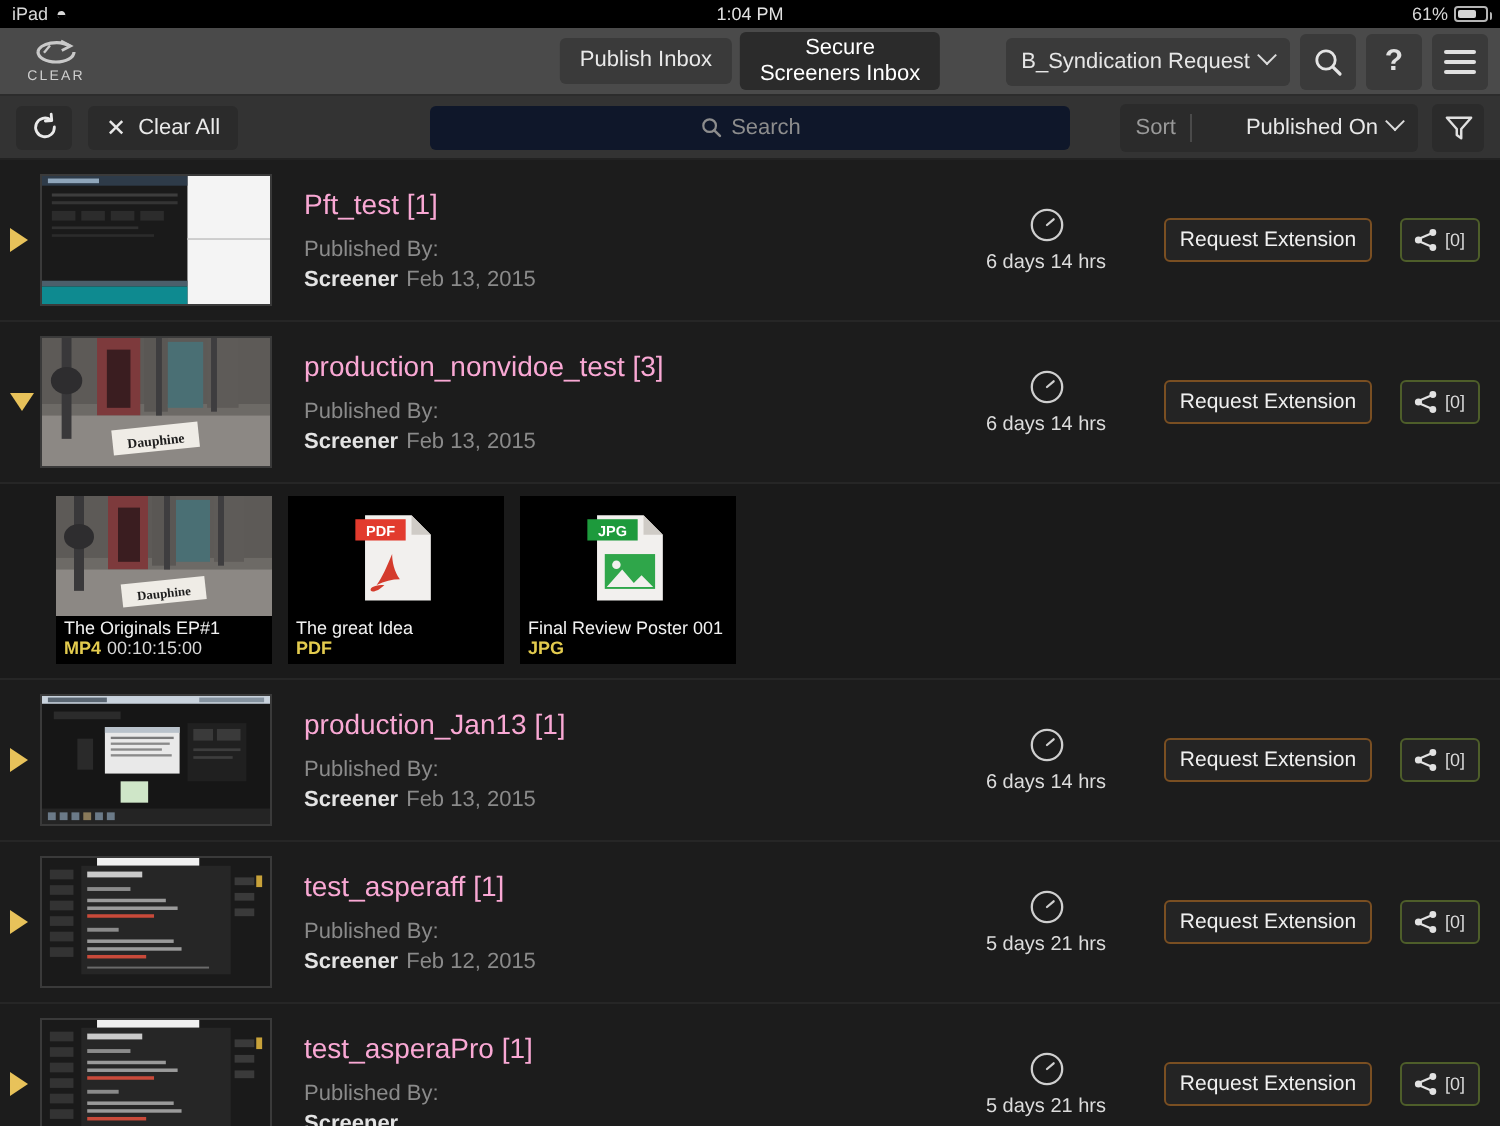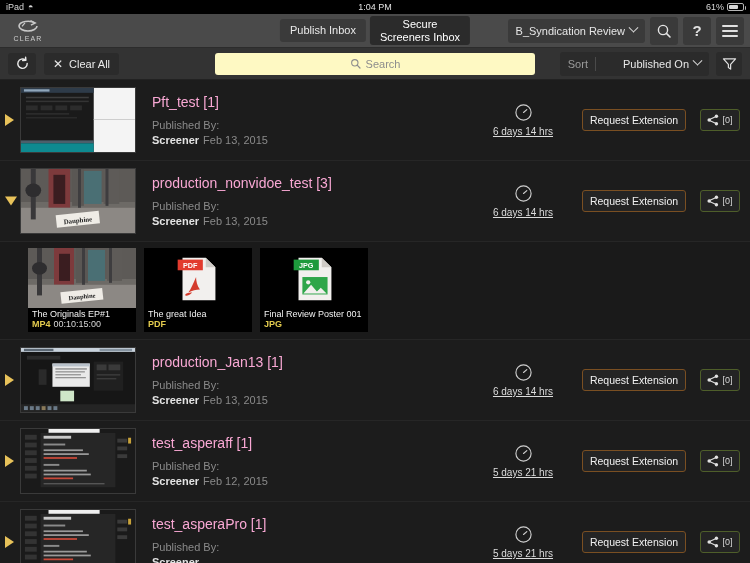--- a/index.html
+++ b/index.html
@@ -116,21 +116,21 @@
     height: 22px; display: flex; align-items: center;
     justify-content: center; color: #eaeaea;
     font-size: 11px;
   }
   .refresh-btn { width: 28px; }
   .clearall-btn { padding: 0 9px; gap: 6px; }
   .x-glyph { font-size: 12px; color: #e8e8e8; line-height: 1; }
   .searchbar {
     position: absolute; left: 50%; transform: translateX(-50%);
     width: 320px; height: 22px;
-    background: #fef9c3; border-radius: 3px;
+    background: #0f172a; border-radius: 3px;
     display: flex; align-items: center; justify-content: center;
     gap: 5px;
   }
   .searchbar .ph { color: #8d8d8d; font-size: 11px; }
   .tb-right { margin-left: auto; display: flex; align-items: center; gap: 7px; }
   .sort-group {
     background: #2b2b2b; border-radius: 3px; height: 24px;
     display: flex; align-items: center; gap: 7px; padding: 0 8px;
     font-size: 11px;
   }
@@ -181,21 +181,21 @@
     color: #f9a8d4; font-size: 14px; font-weight: normal;
     margin-bottom: 9px; white-space: nowrap; overflow: hidden;
   }
   .pub-by { color: #8a8a8a; font-size: 11px; margin-bottom: 3px; }
   .pub-line { font-size: 11px; white-space: nowrap; }
   .pub-name { color: #e3e3e3; font-weight: bold; }
   .pub-date { color: #8a8a8a; margin-left: 4px; }
 
   .row-right { display: flex; align-items: center; gap: 14px; padding-right: 10px; }
   .timer { display: flex; flex-direction: column; align-items: center; gap: 4px; width: 90px; }
-  .timer .tlabel { color: #dcdcdc; font-size: 10px; white-space: nowrap; text-decoration: underline; }
+  .timer .tlabel { color: #dcdcdc; font-size: 10px; white-space: nowrap; }
   .req-btn {
     width: 104px; height: 22px;
     background: #242424;
     border: 1px solid #7a4f22;
     border-radius: 3px;
     color: #f0f0f0; font-size: 10.5px;
     display: flex; align-items: center; justify-content: center;
     white-space: nowrap;
   }
   .share-btn {
@@ -260,21 +260,21 @@
   <div class="tabs">
     <div class="tab">Publish Inbox</div>
     <div class="tab active two-line">
       <div>Secure</div>
       <div>Screeners Inbox</div>
     </div>
   </div>
 
   <div class="appbar-right">
     <div class="client-select">
-      <span>B_Syndication Review</span>
+      <span>B_Syndication Request</span>
       <span class="chev-d"></span>
     </div>
     <div class="icon-btn">
       <svg width="16" height="16" viewBox="0 0 16 16">
         <circle cx="7" cy="7" r="4.6" fill="none" stroke="#e4e4e4" stroke-width="1.4"></circle>
         <line x1="10.4" y1="10.4" x2="14" y2="14" stroke="#e4e4e4" stroke-width="1.6" stroke-linecap="round"></line>
       </svg>
     </div>
     <div class="icon-btn">
       <span class="help-glyph">?</span>

